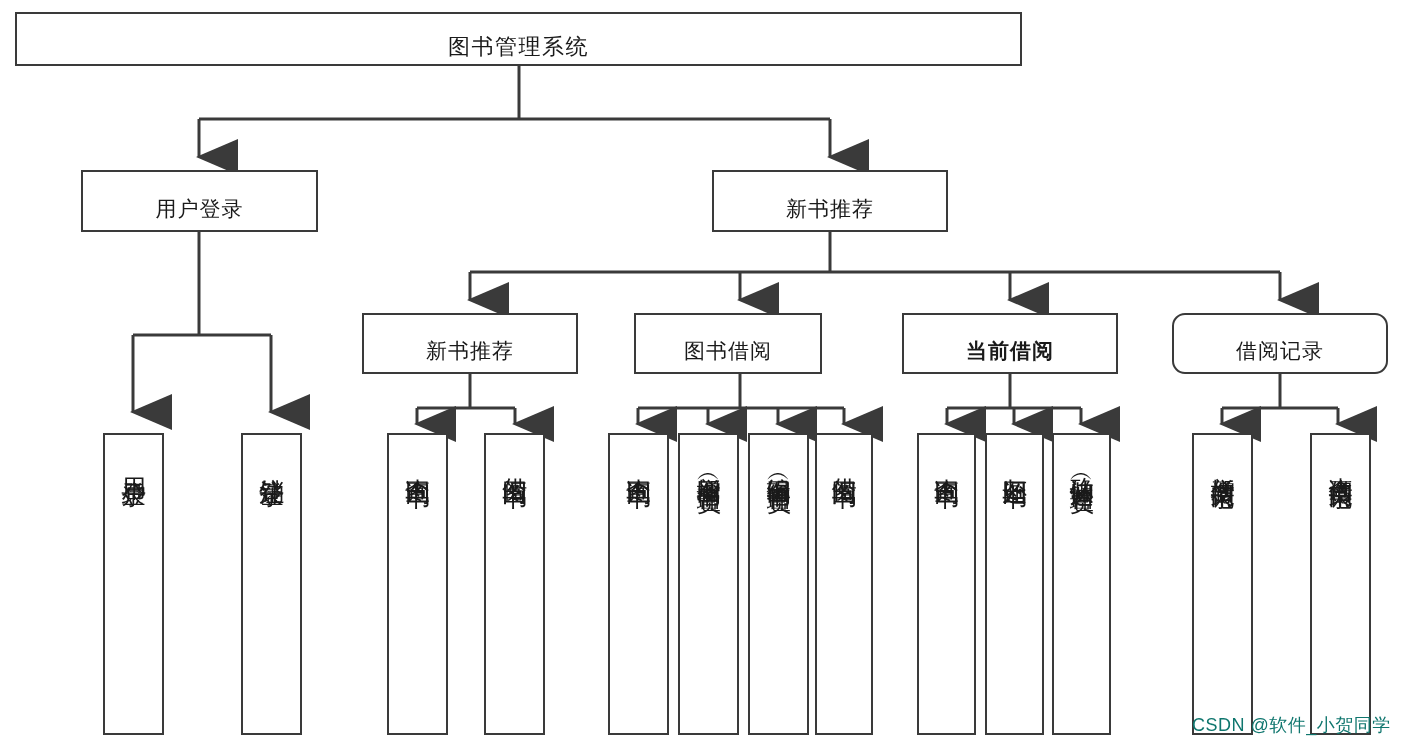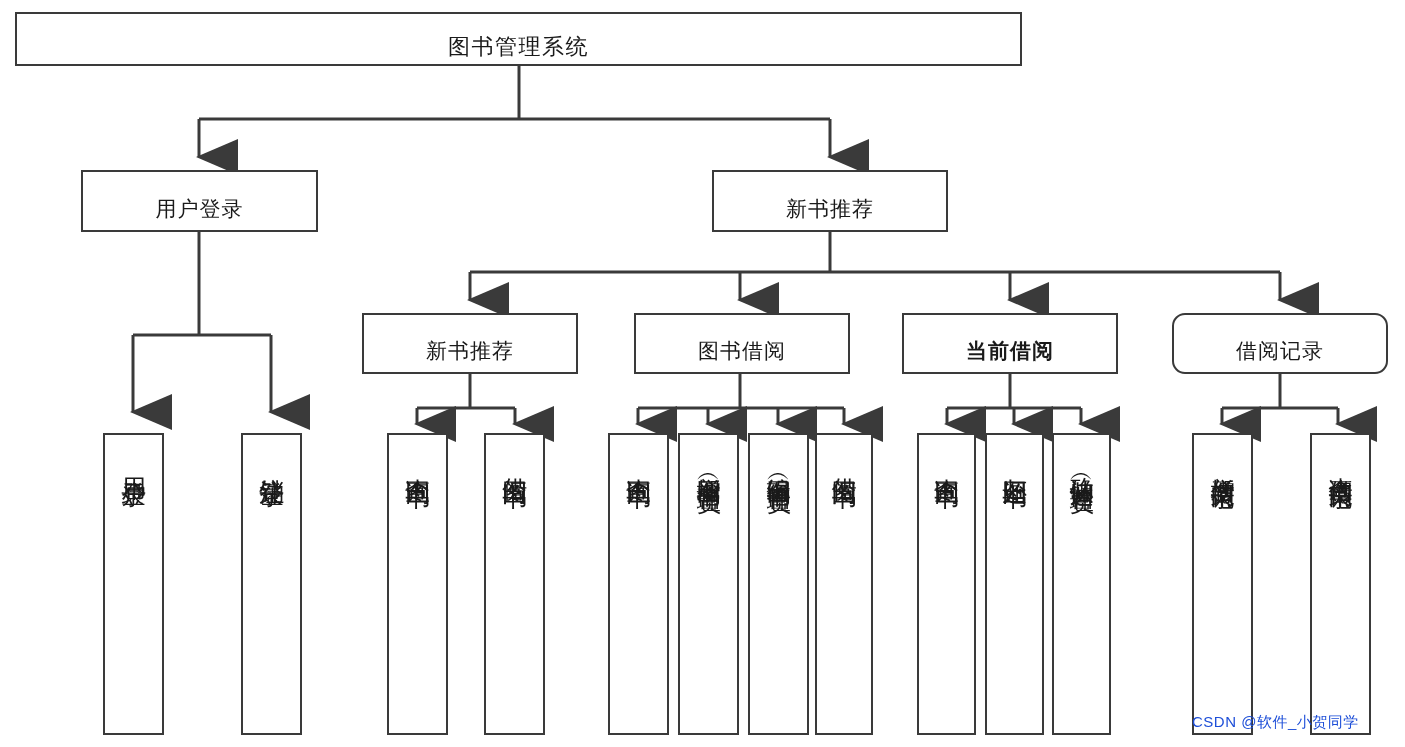--- a/index.html
+++ b/index.html
@@ -41,22 +41,22 @@
     font-size:25px;
     line-height:1.02;
     letter-spacing:2px;
     white-space:nowrap;
   }
   .node.v.small .label{font-size:24px;}
 
   .watermark{
     position:absolute;
     left:1192px;top:713px;
-    font-size:15px;
-    color:#1d4ed8;
+    font-size:18px;
+    color:#0f766e;
     letter-spacing:0.5px;
     white-space:nowrap;
     z-index:9;
     font-family:"Liberation Sans","DejaVu Sans",sans-serif;
   }
 </style>
 </head>
 <body>
 
 <svg id="diagram" viewBox="0 0 1405 747" xmlns="http://www.w3.org/2000/svg">
@@ -119,21 +119,21 @@
 <div class="node h" style="left:81px;top:170px;width:237px;height:62px;">
   <span class="label">用户登录</span>
 </div>
 <div class="node h" style="left:712px;top:170px;width:236px;height:62px;">
   <span class="label">新书推荐</span>
 </div>
 
 <div class="node h" style="left:362px;top:313px;width:216px;height:61px;">
   <span class="label">新书推荐</span>
 </div>
-<div class="node h" style="left:634px;top:313px;width:216px;height:61px;">
+<div class="node h" style="left:634px;top:313px;width:188px;height:61px;">
   <span class="label">图书借阅</span>
 </div>
 <div class="node h" style="left:902px;top:313px;width:216px;height:61px;font-weight:bold;">
   <span class="label">当前借阅</span>
 </div>
 <div class="node h" style="left:1172px;top:313px;width:216px;height:61px;border-radius:13px;">
   <span class="label">借阅记录</span>
 </div>
 
 <div class="node v" style="left:103px;top:433px;width:61px;height:302px;">

